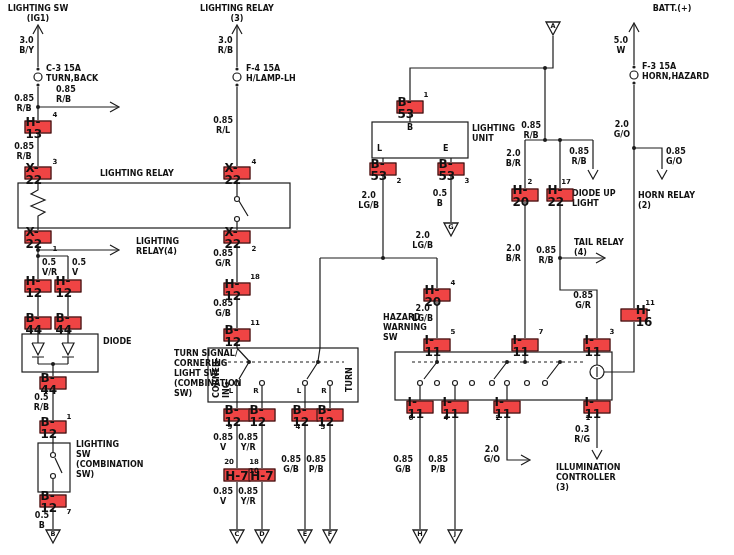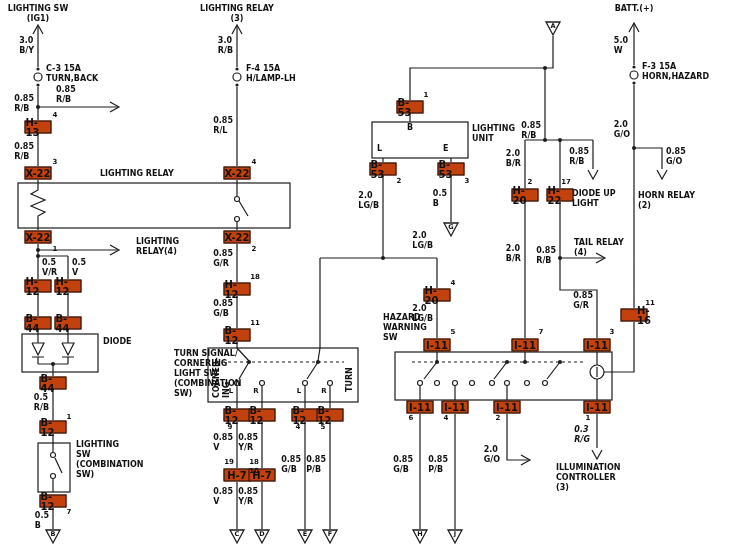--- a/index.html
+++ b/index.html
@@ -6,26 +6,26 @@
   html,body { background:#ffffff; }
   #canvas {
     position:relative; width:734px; height:555px; background:#ffffff;
     font-family:"DejaVu Sans", sans-serif; overflow:hidden;
   }
   #wires { position:absolute; left:0; top:0; }
   .lbl {
     position:absolute; font-size:8px; font-weight:bold; line-height:10px;
     white-space:pre; color:#111; text-align:left;
   }
-  .lbl.right  { transform:translateX(-100%); text-align:left; }
+  .lbl.right  { transform:translateX(-100%); text-align:center; }
   .lbl.center { transform:translateX(-50%);  text-align:center; }
   .lbl.rot    { transform:rotate(-90deg); transform-origin:left top; }
   .conn {
     position:absolute; width:27px; height:13px; border:1.3px solid #111;
-    background:#c2410c; font-size:10px; font-weight:bold; color:#111;
+    background:#ef4444; font-size:12px; font-weight:bold; color:#111;
     display:flex; align-items:center; justify-content:center;
     transform:translate(-50%,-50%); line-height:1;
   }
   .pin {
     position:absolute; font-size:7px; font-weight:bold; color:#111;
     transform:translate(-50%,-50%); line-height:1;
   }
   .pageref { position:absolute; width:18px; height:16px; transform:translateX(-50%); }
   .pageref svg  { position:absolute; left:0; top:0; }
   .pageref span {
@@ -122,21 +122,21 @@
       <circle cx="237" cy="69" r="1.6"></circle>
         <circle cx="237" cy="85" r="1.6"></circle>
       <circle cx="634" cy="67" r="1.6"></circle>
         <circle cx="634" cy="83" r="1.6"></circle>
     </g>
   </svg>
 <div class="lbl center" style="left: 38px; top: 4px;">LIGHTING SW
 (IG1)</div>
     <div class="lbl center" style="left: 237px; top: 4px;">LIGHTING RELAY
 (3)</div>
-    <div class="lbl center" style="left: 634px; top: 4px;">BATT.(+)</div>
+    <div class="lbl center" style="left: 672px; top: 4px;">BATT.(+)</div>
     <div class="lbl right" style="left: 34px; top: 36px;">3.0
 B/Y</div>
     <div class="lbl" style="left: 46px; top: 64px;">C-3 15A
 TURN,BACK</div>
     <div class="lbl right" style="left: 34px; top: 94px;">0.85
 R/B</div>
     <div class="lbl" style="left: 56px; top: 85px;">0.85
 R/B</div>
     <div class="lbl right" style="left: 34px; top: 142px;">0.85
 R/B</div>
@@ -223,21 +223,21 @@
     <div class="lbl" style="left: 574px; top: 238px;">TAIL RELAY
 (4)</div>
     <div class="lbl right" style="left: 593px; top: 291px;">0.85
 G/R</div>
     <div class="lbl right" style="left: 413px; top: 455px;">0.85
 G/B</div>
     <div class="lbl right" style="left: 448px; top: 455px;">0.85
 P/B</div>
     <div class="lbl right" style="left: 500px; top: 445px;">2.0
 G/O</div>
-    <div class="lbl right" style="left: 590px; top: 425px; font-style: italic;">0.3
+    <div class="lbl right" style="left: 590px; top: 425px;">0.3
 R/G</div>
     <div class="lbl" style="left: 556px; top: 463px;">ILLUMINATION
 CONTROLLER
 (3)</div>
     <div class="lbl" style="left: 642px; top: 62px;">F-3 15A
 HORN,HAZARD</div>
     <div class="lbl right" style="left: 628px; top: 36px;">5.0
 W</div>
     <div class="conn" style="left: 38px; top: 127px;">H-13</div>
     <div class="conn" style="left: 38px; top: 173px;">X-22</div>
@@ -279,21 +279,21 @@
     <div class="pin" style="left: 254px; top: 162px;">4</div>
     <div class="pin" style="left: 254px; top: 249px;">2</div>
     <div class="pin" style="left: 255px; top: 277px;">18</div>
     <div class="pin" style="left: 255px; top: 323px;">11</div>
     <div class="pin" style="left: 69px; top: 417px;">1</div>
     <div class="pin" style="left: 69px; top: 512px;">7</div>
     <div class="pin" style="left: 230px; top: 427px;">9</div>
     <div class="pin" style="left: 254px; top: 427px; margin-top: 44px;">10</div>
     <div class="pin" style="left: 298px; top: 427px;">4</div>
     <div class="pin" style="left: 323px; top: 427px;">5</div>
-    <div class="pin" style="left: 229px; top: 462px;">19</div>
+    <div class="pin" style="left: 229px; top: 462px;">20</div>
     <div class="pin" style="left: 254px; top: 462px;">18</div>
     <div class="pin" style="left: 426px; top: 95px;">1</div>
     <div class="pin" style="left: 399px; top: 181px;">2</div>
     <div class="pin" style="left: 467px; top: 181px;">3</div>
     <div class="pin" style="left: 453px; top: 283px;">4</div>
     <div class="pin" style="left: 453px; top: 332px;">5</div>
     <div class="pin" style="left: 530px; top: 182px;">2</div>
     <div class="pin" style="left: 566px; top: 182px;">17</div>
     <div class="pin" style="left: 541px; top: 332px;">7</div>
     <div class="pin" style="left: 612px; top: 332px;">3</div>

